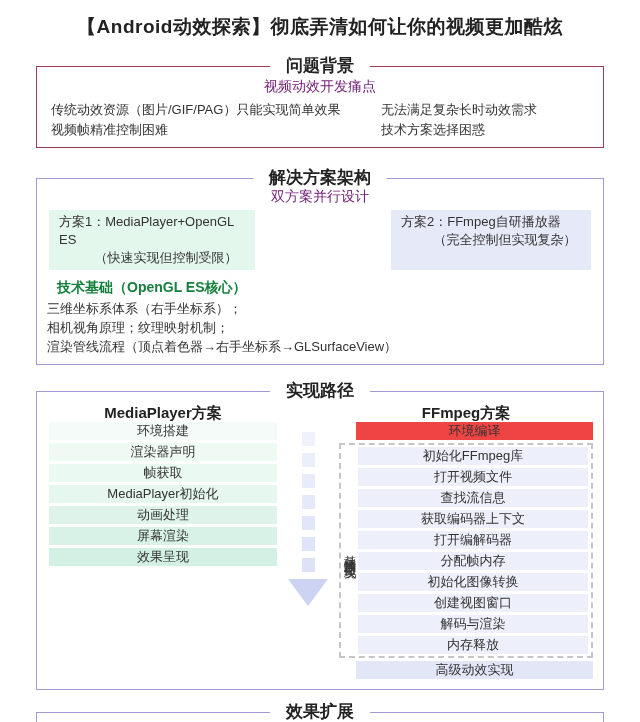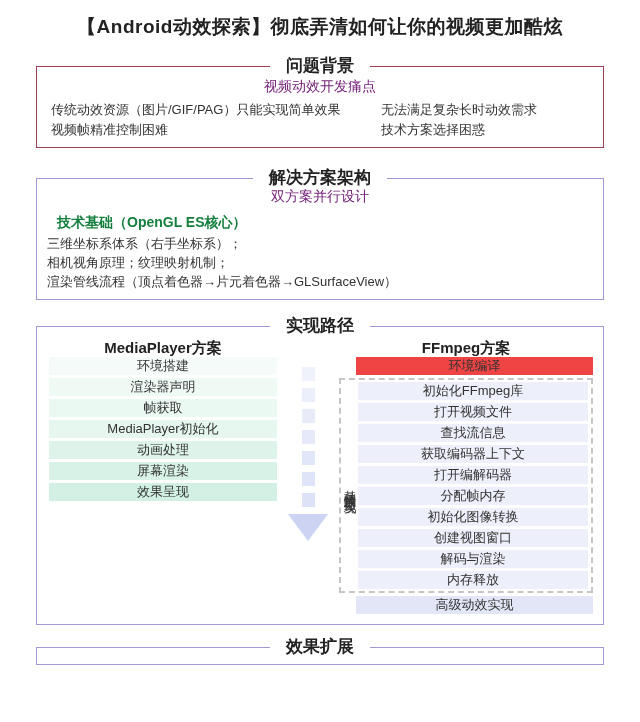--- a/index.html
+++ b/index.html
@@ -137,25 +137,35 @@
       <ul class="col-right">
           <li class="problem-item">无法满足复杂长时动效需求</li>
           <li class="problem-item">技术方案选择困惑</li>
         </ul>
     </div>
   </section>
 
   <section class="panel solution">
     <div class="panel-title">解决方案架构</div>
     <div class="panel-sub">双方案并行设计</div>
+    <div class="plans-row">
+      <div class="plan mint">
+        <div class="plan-line1"><span>方案1：</span><span>MediaPlayer+OpenGL ES</span></div>
+        <div class="plan-line2">（快速实现但控制受限）</div>
+      </div>
+      <div class="plan lav">
+        <div class="plan-line1"><span>方案2：</span><span>FFmpeg自研播放器</span></div>
+        <div class="plan-line2">（完全控制但实现复杂）</div>
+      </div>
+    </div>
     <div class="tech-title">技术基础（OpenGL ES核心）</div>
     <ul class="tech-list">
         <li class="tech-item">三维坐标系体系（右手坐标系）；</li>
         <li class="tech-item">相机视角原理；纹理映射机制；</li>
-        <li class="tech-item">渲染管线流程（顶点着色器→片元着色器→GLSurfaceView）</li>
+        <li class="tech-item">渲染管线流程（顶点着色器→右手坐标系→GLSurfaceView）</li>
       </ul>
   </section>
 
   <section class="panel impl">
     <div class="panel-title">实现路径</div>
     <div class="impl-grid">
 
       <div class="mp-col">
         <div class="col-title">MediaPlayer方案</div>
         <div class="mp-steps">

